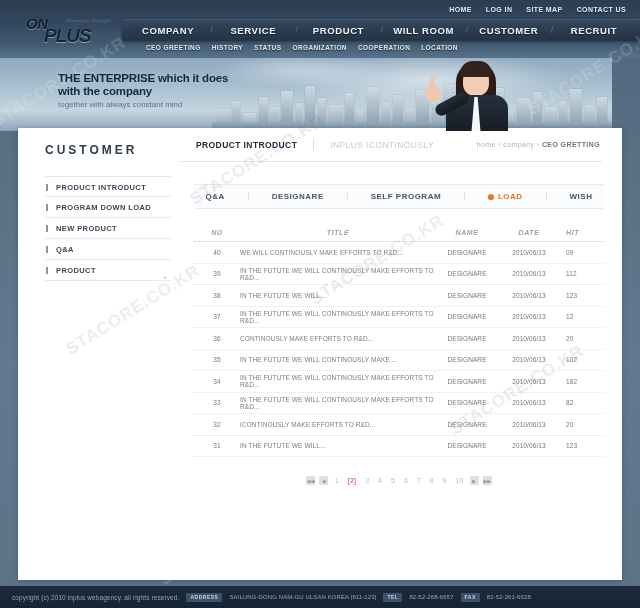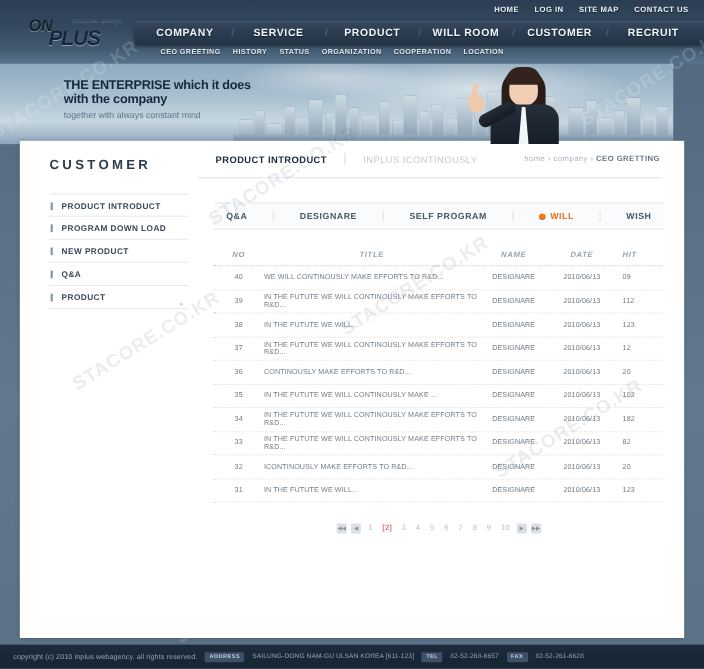--- a/index.html
+++ b/index.html
@@ -456,21 +456,21 @@
     </div>
 
     <div class="subtabs">
       <div class="st">Q&amp;A</div>
       <div class="stsep"></div>
       <div class="st">DESIGNARE</div>
       <div class="stsep"></div>
       <div class="st">SELF PROGRAM</div>
       <div class="stsep"></div>
       <div class="st active">
-        <span class="dot"></span><span>WILL</span>
+        <span class="dot"></span><span>LOAD</span>
       </div>
       <div class="stsep"></div>
       <div class="st">WISH</div>
     </div>
 
     <div class="board">
       <div class="thead">
         <div class="c-no">NO</div>
         <div class="c-title" style="text-align:center;">TITLE</div>
         <div class="c-name">NAME</div>

